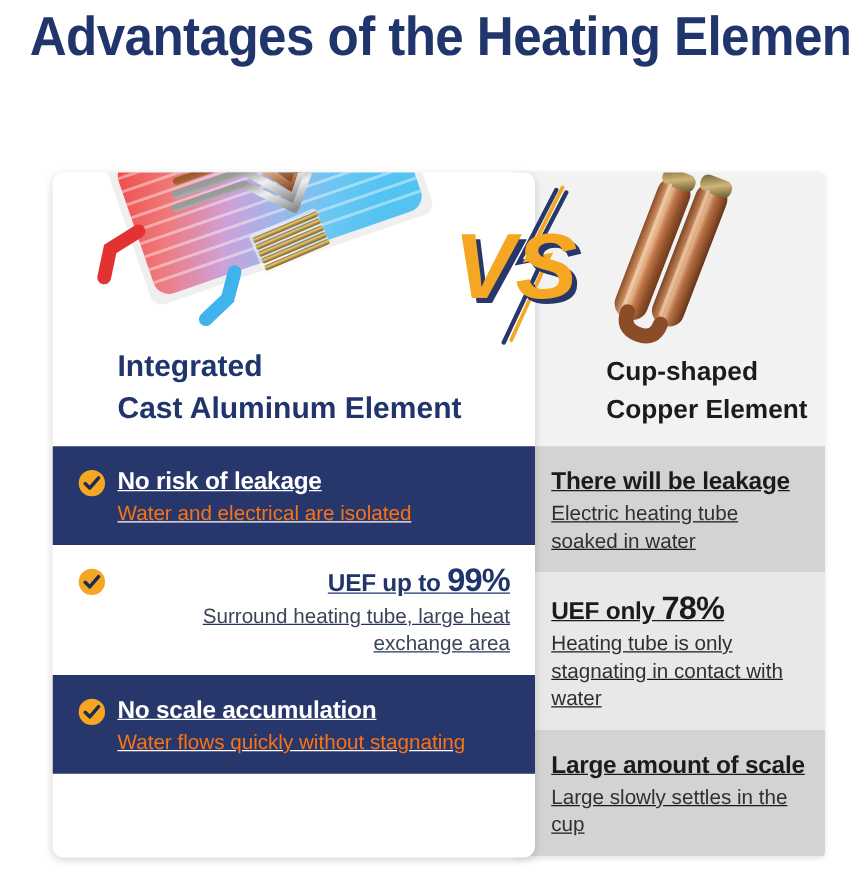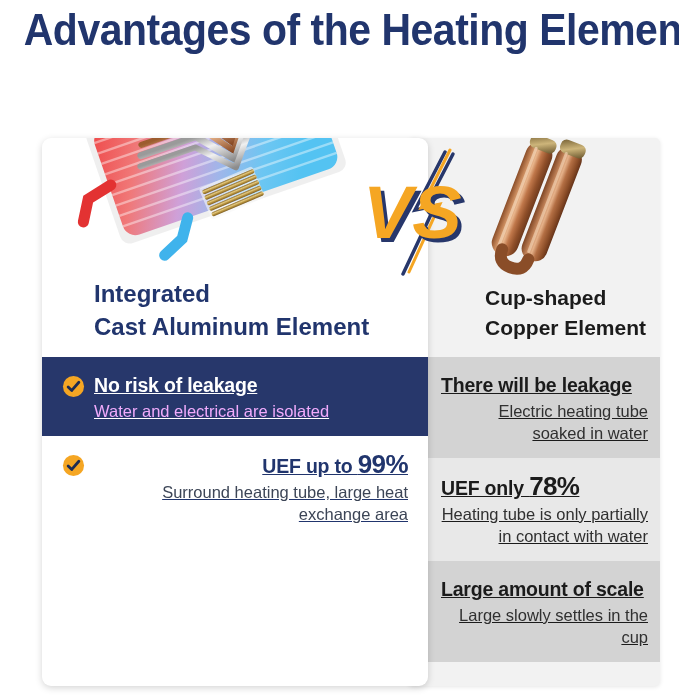--- a/index.html
+++ b/index.html
@@ -132,23 +132,23 @@
   }
 
   .row-sub {
     font-family: "Liberation Sans Narrow", "Liberation Sans", sans-serif;
     font-weight: normal;
     font-size: 16.5px;
     line-height: 22px;
     margin-top: 2px;
   }
 
-  .card-left .row-dark .row-sub { color: #f0abfc; }
+  .card-left .row-dark .row-sub { color: #f97316; }
   .card-left .row-light .row-sub { color: #3c4556; }
-  .card-right .row-sub { color: #303030; text-align: right; }
+  .card-right .row-sub { color: #303030; }
 
   
   .check {
     position: absolute;
     left: 20px;
     top: 18px;
     width: 23px;
     height: 23px;
   }
 
@@ -237,21 +237,21 @@
 Copper Element</div>
     </div>
 
     <div class="row row-dark">
       <div class="row-heading">There will be leakage</div>
       <div class="row-sub">Electric heating tube soaked in water</div>
     </div>
 
     <div class="row row-light">
       <div class="row-heading"><span>UEF only </span><span class="big">78%</span></div>
-      <div class="row-sub">Heating tube is only partially in contact with water</div>
+      <div class="row-sub">Heating tube is only stagnating in contact with water</div>
     </div>
 
     <div class="row row-dark">
       <div class="row-heading">Large amount of scale</div>
       <div class="row-sub">Large slowly settles in the cup</div>
     </div>
   </div>
 
   <div class="card card-left">
 
@@ -354,20 +354,28 @@
 
     <div class="row row-light">
       <svg class="check" viewBox="0 0 24 24">
         <circle cx="12" cy="12" r="11" fill="#f5a623"></circle>
         <path d="M6.4 12.4 L10.2 16.1 L17.6 7.6" fill="none" stroke="#1d2b52" stroke-width="2.9" stroke-linecap="round" stroke-linejoin="round"></path>
       </svg>
       <div class="row-heading"><span>UEF up to </span><span class="big">99%</span></div>
       <div class="row-sub">Surround heating tube, large heat exchange area</div>
     </div>
 
+    <div class="row row-dark">
+      <svg class="check" viewBox="0 0 24 24">
+        <circle cx="12" cy="12" r="11" fill="#f5a623"></circle>
+        <path d="M6.4 12.4 L10.2 16.1 L17.6 7.6" fill="none" stroke="#1d2b52" stroke-width="2.9" stroke-linecap="round" stroke-linejoin="round"></path>
+      </svg>
+      <div class="row-heading">No scale accumulation</div>
+      <div class="row-sub">Water flows quickly without stagnating</div>
+    </div>
   </div>
 
   <svg class="vs-badge" viewBox="0 0 118 132">
 
     <g stroke="#27376b" stroke-width="3.5" stroke-linecap="round" fill="none">
       <path d="M92 4 L62 62 L82 58 L50 126"></path>
       <path d="M100 6 L72 60"></path>
     </g>
     <g stroke="#f5a623" stroke-width="3" stroke-linecap="round" fill="none">
       <path d="M97 2 L68 60 L87 56 L56 124"></path>

